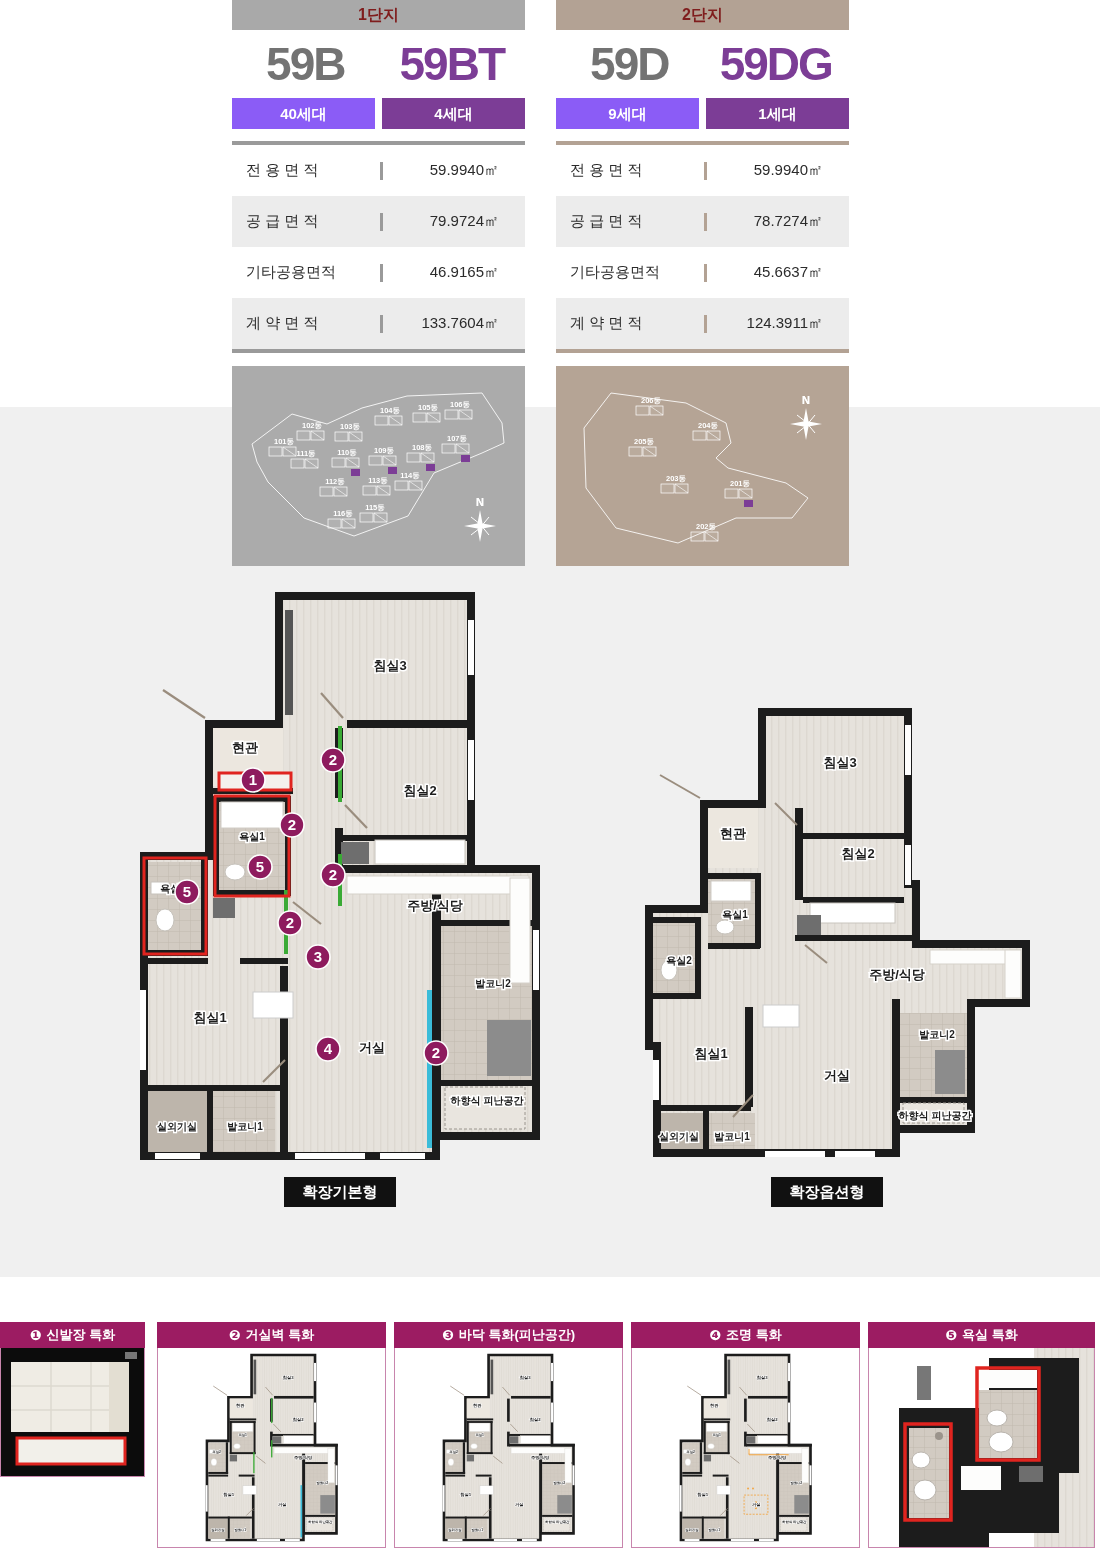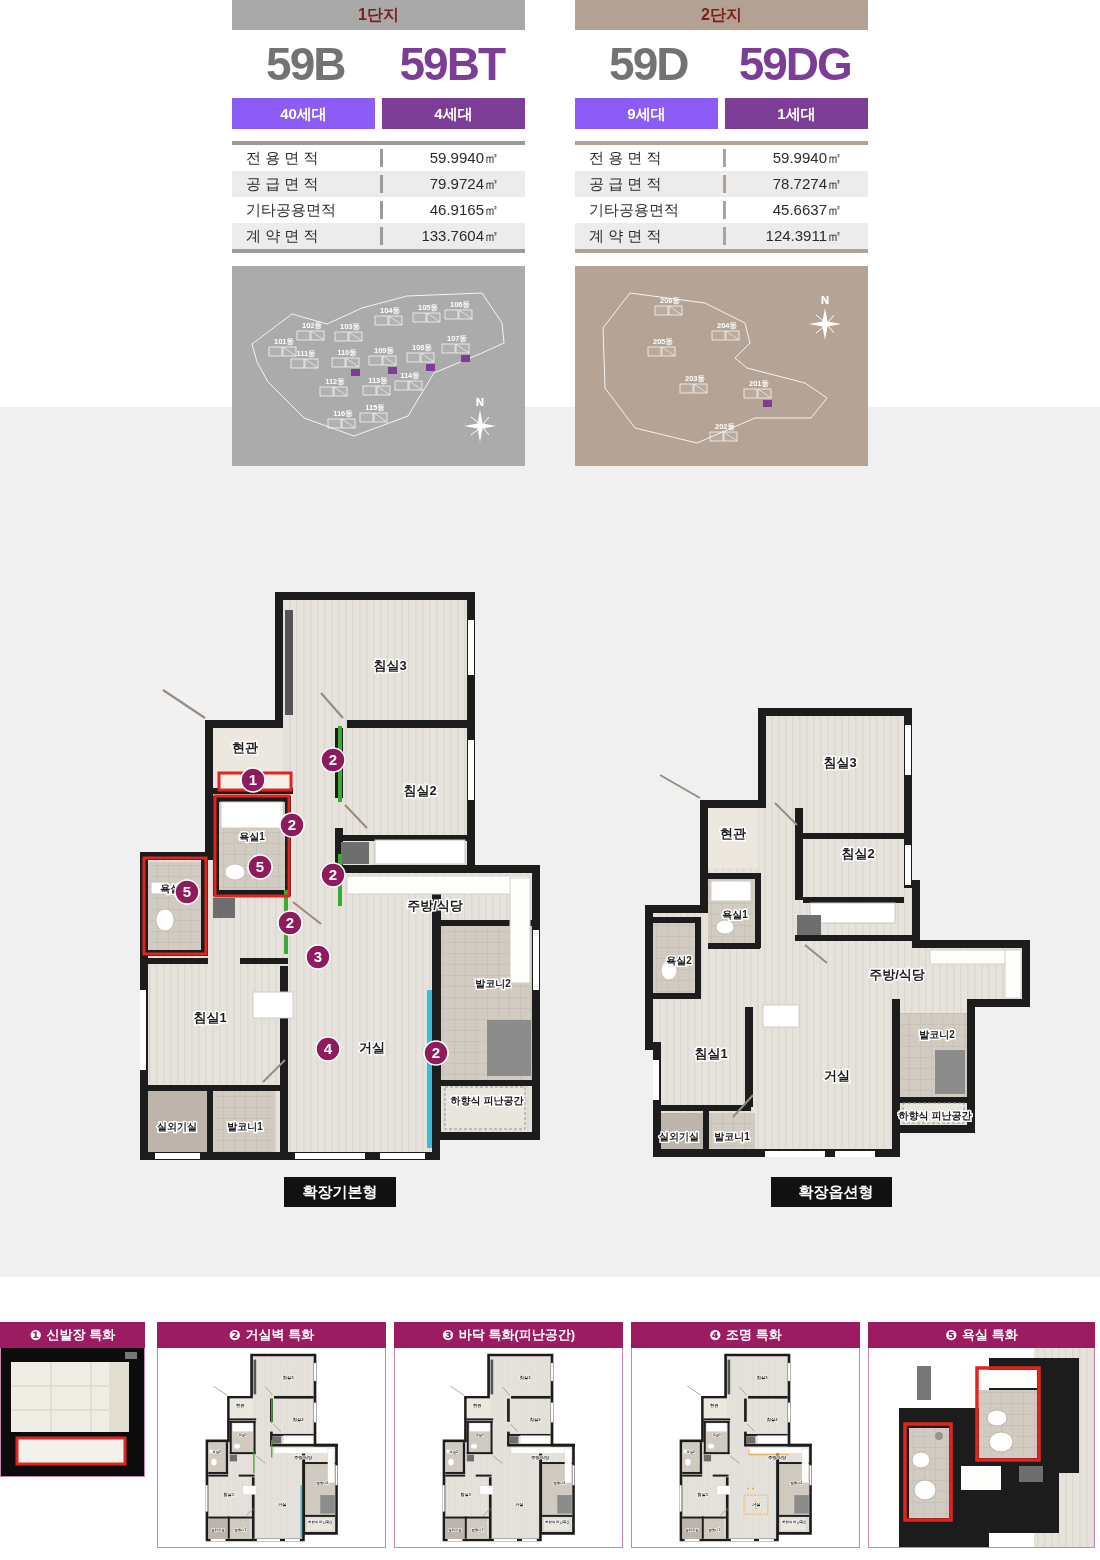--- a/index.html
+++ b/index.html
@@ -2,46 +2,46 @@
 <html><head>
 <meta charset="utf-8">
 <style>
   html,body{margin:0;padding:0;background:#fff;}
   .page{position:relative;width:1100px;height:1560px;background:#fff;overflow:hidden;
         font-family:"Liberation Sans","DejaVu Sans",sans-serif;}
   .band-gray{position:absolute;left:0;top:407px;width:1100px;height:870px;background:#f0f0f0;}
 
   
   .card{position:absolute;top:0;width:293px;}
-  .card.c1{left:232px;} .card.c2{left:575px;}
+  .card.c1{left:232px;} .card.c2{left:556px;}
   .complex-bar{height:30px;line-height:30px;text-align:center;color:#7f1d1d;font-size:16px;font-weight:bold;}
   .c1 .complex-bar{background:#a9a9a9;} .c2 .complex-bar{background:#b3a294;}
   .type-row{display:flex;height:68px;align-items:center;}
   .type-code{flex:1;text-align:center;font-size:46px;font-weight:800;letter-spacing:-2px;}
   .type-code.light{color:#737373;} .type-code.dark{color:#7c3d96;}
   .badge-row{display:flex;gap:7px;height:31px;}
   .unit-badge{flex:1;text-align:center;line-height:31px;color:#fff;font-size:15px;font-weight:bold;}
   .unit-badge.light{background:#8b5cf6;} .unit-badge.dark{background:#7c3d96;}
   .area-table{margin-top:12px;border-top:4px solid #9a9a9a;border-bottom:4px solid #9a9a9a;}
   .c2 .area-table{border-color:#b3a294;}
-  .area-row{display:flex;align-items:center;height:26px;font-size:15px;color:#2b2b2b;}
+  .area-row{display:flex;align-items:center;height:51px;font-size:15px;color:#2b2b2b;}
   .area-row:nth-child(even){background:#ececec;}
   .area-label{flex:1.15;padding-left:14px;}
   .area-sep{width:3px;height:18px;background:#9a9a9a;}
   .c2 .area-sep{background:#b3a294;}
   .area-value{flex:1;text-align:right;padding-right:26px;}
   .sitemap{margin-top:13px;width:293px;height:200px;display:block;}
 
   
   .plan-stage{position:absolute;}
   #plan-basic-wrap{left:135px;top:590px;width:410px;height:575px;}
   #plan-option-wrap{left:645px;top:705px;width:385px;height:460px;}
   .variant-label{position:absolute;width:112px;height:30px;background:#111;color:#fff;
        font-size:15px;font-weight:bold;text-align:center;line-height:30px;}
-  #variant-basic{left:284px;top:1177px;} #variant-option{left:771px;top:1177px;padding-left:9px;}
+  #variant-basic{left:284px;top:1177px;} #variant-option{left:771px;top:1177px;}
   .room-label{font-size:13px;font-weight:bold;fill:#1d1d1d;text-anchor:middle;
        stroke:#ffffff;stroke-width:3px;paint-order:stroke;}
   .room-label.small{font-size:10px;}
   .badge-circle{fill:#8e1b5e;stroke:#fff;stroke-width:1.6;}
   .badge-num{fill:#fff;font-size:15px;font-weight:bold;text-anchor:middle;}
   .plan-stage .accent-orange{display:none;}
 
   
   .feature{position:absolute;top:1322px;border:1px solid #c885ad;background:#fff;box-sizing:border-box;}
   #feat-0{left:0;width:145px;height:155px;}

